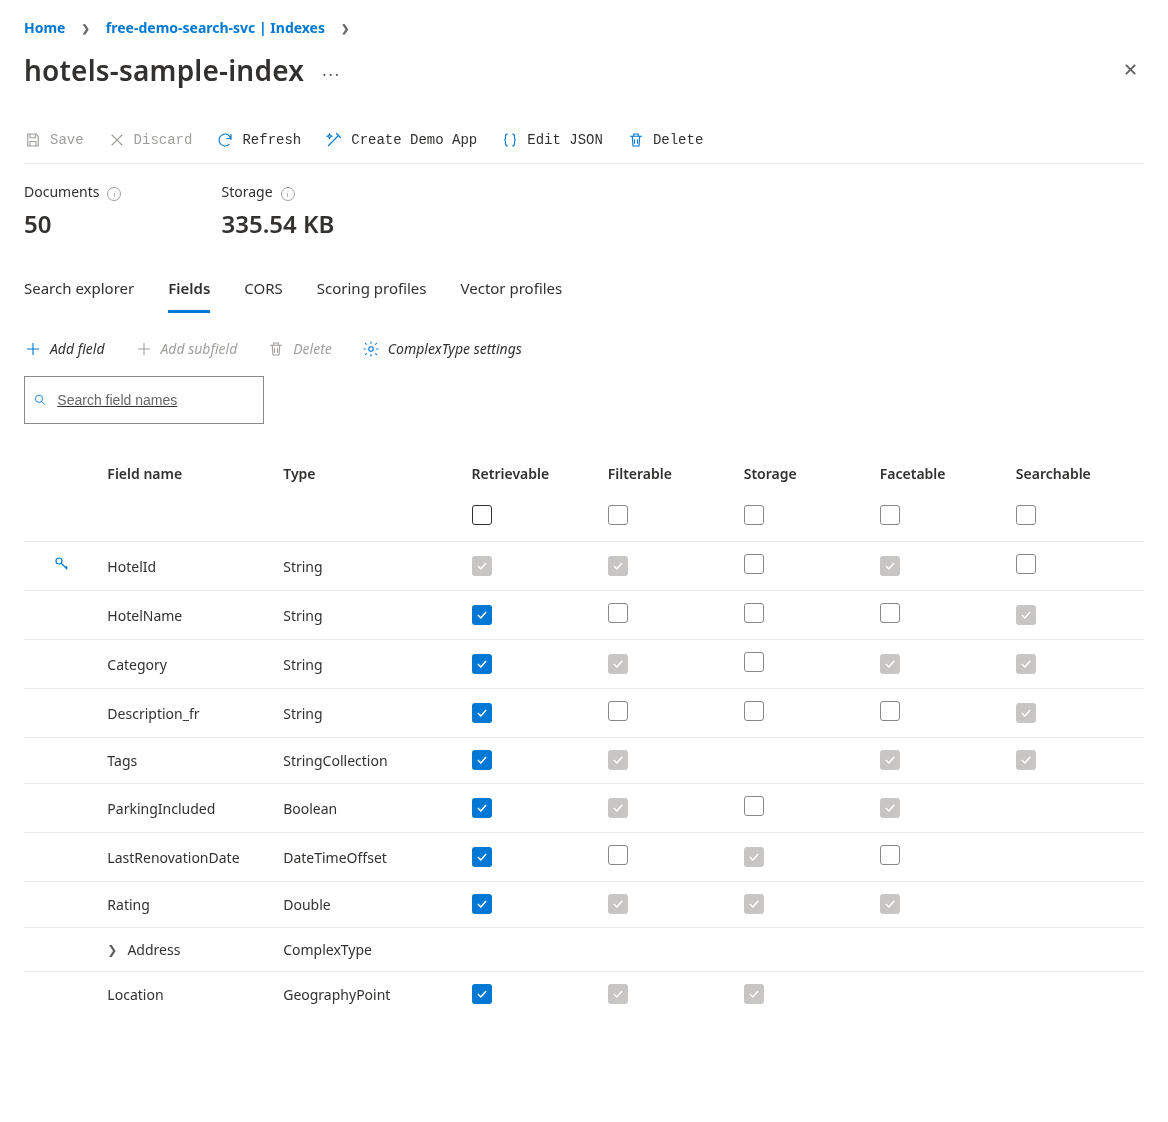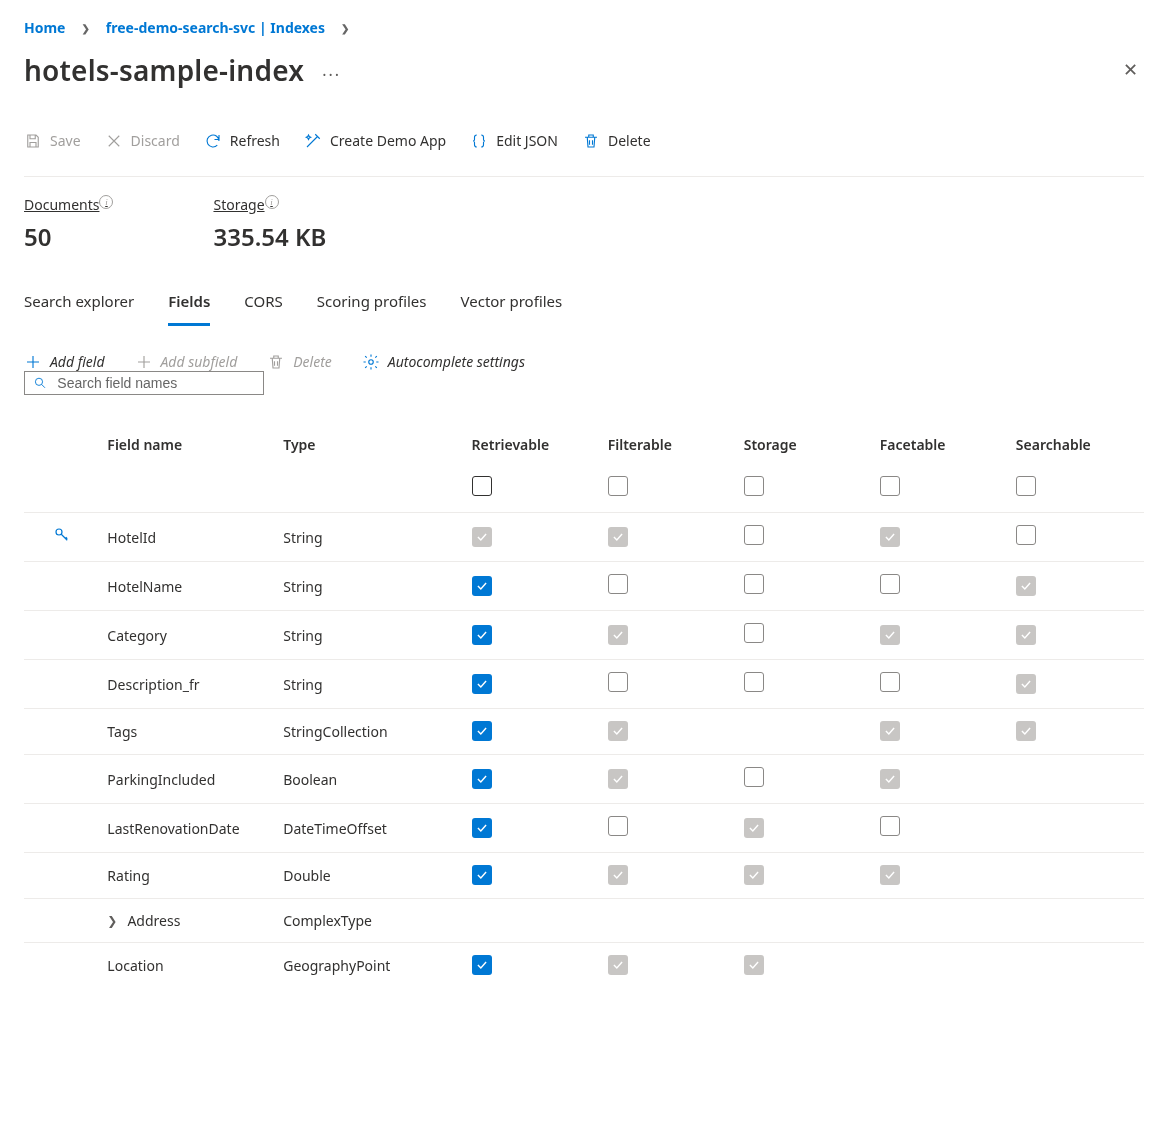--- a/index.html
+++ b/index.html
@@ -18,37 +18,37 @@
     width:1168px;
   }
   .page{padding:18px 24px;}
   .breadcrumb{font-size:14px;color:var(--blue);display:flex;align-items:center;gap:16px;font-weight:bold;}
   .breadcrumb a{color:var(--blue);text-decoration:none;cursor:pointer;}
   .breadcrumb .sep{color:#666;font-size:10px;}
   .title-row{display:flex;align-items:flex-start;justify-content:space-between;margin-top:14px;}
   .title-row h1{font-size:28px;font-weight:600;margin:0;letter-spacing:.2px;}
   .title-dots{display:inline-block;margin-left:14px;color:var(--icon-gray);letter-spacing:2px;cursor:pointer;}
   .close-x{font-size:18px;color:var(--icon-gray);cursor:pointer;padding:6px;}
-  .cmdbar{display:flex;align-items:center;gap:24px;margin-top:42px;padding-bottom:26px;border-bottom:1px solid var(--border);}
+  .cmdbar{display:flex;align-items:center;gap:24px;margin-top:42px;padding-bottom:14px;border-bottom:1px solid var(--border);font-family:Liberation Mono, monospace;}
   .cmd{display:flex;align-items:center;gap:8px;font-size:14px;cursor:pointer;}
   .cmd.disabled{color:var(--muted);}
   .cmd.disabled svg{stroke:var(--muted);fill:none;}
   .cmd svg{width:18px;height:18px;}
   .icon-blue{stroke:var(--blue);fill:none;stroke-width:1.5;}
   .stats{display:flex;gap:100px;margin-top:18px;}
-  .stat .label{font-size:14px;color:var(--text);display:flex;align-items:flex-start;text-decoration:underline;}
+  .stat .label{font-size:14px;color:var(--text);display:flex;align-items:flex-end;gap:8px;}
   .stat .label .info{width:14px;height:14px;border:1px solid var(--muted);border-radius:50%;display:inline-flex;align-items:center;justify-content:center;font-size:9px;color:var(--muted);font-family:serif;font-style:italic;}
   .stat .value{font-size:24px;font-weight:600;margin-top:6px;}
   .tabs{display:flex;gap:34px;margin-top:30px;border-bottom:0;}
   .tab{font-size:15px;padding:8px 0 12px;cursor:pointer;}
   .tab.active{border-bottom:3px solid var(--blue);font-weight:600;}
   .fieldbar{display:flex;align-items:center;gap:30px;margin-top:26px;}
   .fld-btn{display:flex;align-items:center;gap:8px;font-size:14px;cursor:pointer;font-style:italic;}
   .fld-btn.disabled{color:var(--muted);}
-  .search-box{width:240px;height:24px;border:1px solid #8a8886;display:flex;align-items:center;padding:0 8px;gap:8px;}
+  .search-box{margin-top:18px;width:240px;height:48px;border:1px solid #8a8886;display:flex;align-items:center;padding:0 8px;gap:8px;text-decoration:underline;}
   .search-box input{border:0;outline:0;font-size:14px;width:100%;color:var(--text);}
   .search-box input::placeholder{color:#666;}
   .search-box svg{width:16px;height:16px;}
   table{width:100%;border-collapse:collapse;margin-top:28px;font-size:14px;}
   th{text-align:left;font-weight:600;padding:12px 8px 10px;}
   th.c{text-align:left;}
   td{padding:12px 8px;border-top:1px solid var(--border);vertical-align:middle;}
   td.key-col{width:72px;text-align:center;}
   td.name-col{width:168px;}
   td.type-col{width:180px;}
@@ -164,21 +164,21 @@
       <svg viewBox="0 0 24 24" width="18" height="18" stroke="#a19f9d" fill="none" stroke-width="1.5">
           <path d="M4 7h16M9 7V4h6v3M7 7l1 13h8l1-13M10 11v6M14 11v6"></path>
         </svg>
       <span>Delete</span>
     </div>
     <div class="fld-btn">
       <svg class="icon-blue" viewBox="0 0 24 24" width="18" height="18">
           <circle cx="12" cy="12" r="3"></circle>
           <path d="M12 2v3M12 19v3M4.2 4.2l2.1 2.1M17.7 17.7l2.1 2.1M2 12h3M19 12h3M4.2 19.8l2.1-2.1M17.7 6.3l2.1-2.1"></path>
         </svg>
-      <span>Autocomplete settings</span>
+      <span>ComplexType settings</span>
     </div>
   </div>
 
   <div class="search-box">
     <svg class="icon-blue" viewBox="0 0 24 24">
         <circle cx="10" cy="10" r="6"></circle>
         <path d="M20 20l-5.5-5.5"></path>
       </svg>
     <input type="text" placeholder="Search field names" style="">
   </div>

